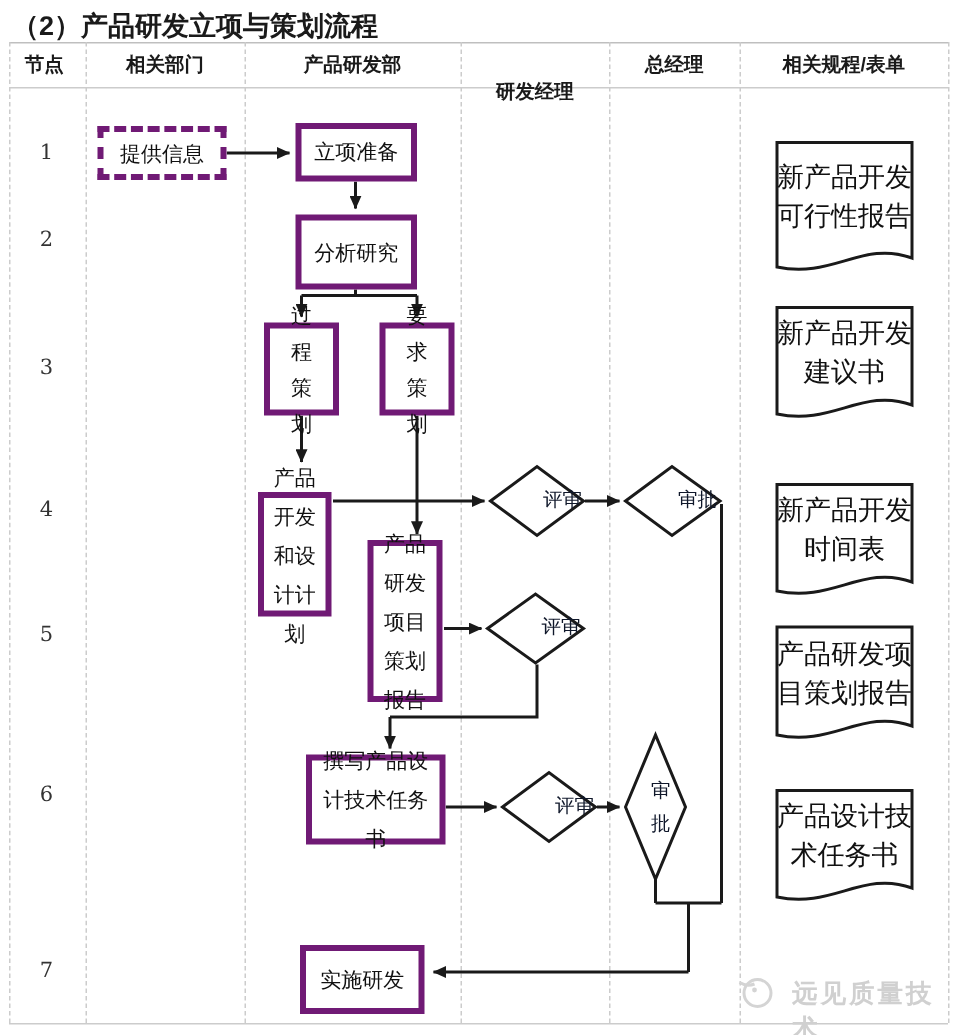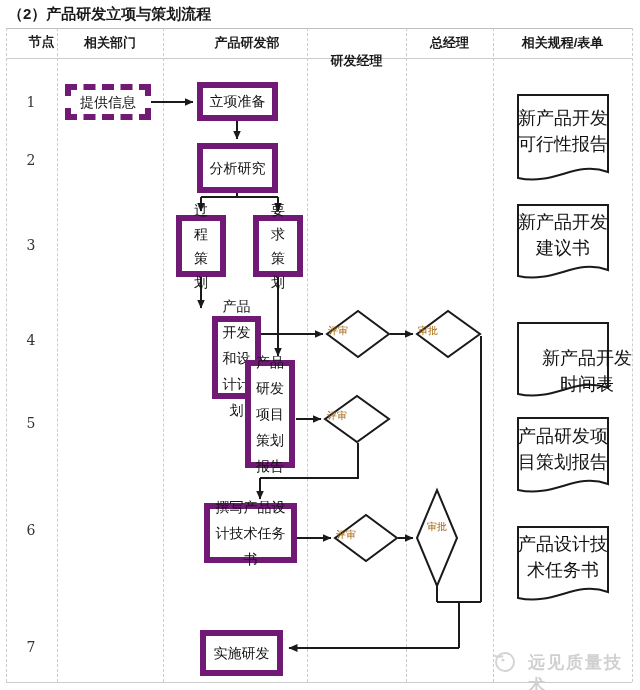--- a/index.html
+++ b/index.html
@@ -4,34 +4,34 @@
 <style>
   html,body{margin:0;padding:0;background:#ffffff;}
   body{width:640px;height:690px;position:relative;overflow:hidden;
        font-family:"Liberation Sans","DejaVu Sans",sans-serif;color:#111;}
   
   .hline{position:absolute;height:0;border-top:1px solid #bfbfbf;}
   .hline.light{border-top:1px solid #cccccc;}
   .vline{position:absolute;width:0;border-left:1px dashed #cccccc;top:28px;height:654px;}
   .colhead{position:absolute;top:28px;height:30px;line-height:30px;text-align:center;
            font-size:13px;font-weight:bold;color:#1a1a1a;}
-  .pagetitle{position:absolute;left:8px;top:5px;font-size:15px;font-weight:bold;color:#1a1a1a;}
+  .pagetitle{position:absolute;left:8px;top:5px;font-size:18px;font-weight:bold;color:#1a1a1a;}
   .nodenum{position:absolute;left:6px;width:50px;height:20px;line-height:20px;text-align:center;
            font-size:14px;color:#333;font-family:"DejaVu Serif","Liberation Serif",serif;}
   
-  .fbox{position:absolute;box-sizing:border-box;border:6px solid #701a75;background:#ffffff;
+  .fbox{position:absolute;box-sizing:border-box;border:4px solid #701a75;background:#ffffff;
         display:flex;align-items:center;justify-content:center;text-align:center;
         font-size:14px;line-height:1.5;color:#111;z-index:3;word-break:break-all;}
   .fbox.dashed{border-style:dashed;}
   .narrow{padding:0 8px;line-height:24px;}
   .tall3{padding:0 1px;line-height:26px;}
   .tall4{padding:0 1px;line-height:26px;}
   .wide2{line-height:26px;padding:12px 1px;}
   
-  .dlabel{position:absolute;text-align:left;font-size:10px;color:#a16207;z-index:3;}
+  .dlabel{position:absolute;text-align:right;font-size:13px;color:#0f172a;z-index:3;}
   .dlabel.vert{word-break:break-all;line-height:22px;}
   .doclabel{position:absolute;left:518px;width:90px;text-align:center;font-size:18px;
             line-height:26px;color:#111;z-index:3;word-break:break-all;}
   svg.layer{position:absolute;left:0;top:0;z-index:2;}
   .watermark{position:absolute;left:528px;top:651px;font-size:17px;font-weight:bold;
              color:#d0d0d0;letter-spacing:2px;z-index:2;}
 </style>
 </head>
 <body>
 
@@ -41,23 +41,23 @@
 <div class="hline light" style="left:6px;top:58px;width:626px;"></div>
 <div class="hline light" style="left:6px;top:682px;width:626px;"></div>
 <div class="vline" style="left:6px;"></div>
 <div class="vline" style="left:57px;"></div>
 <div class="vline" style="left:163px;"></div>
 <div class="vline" style="left:307px;"></div>
 <div class="vline" style="left:406px;"></div>
 <div class="vline" style="left:493px;"></div>
 <div class="vline" style="left:632px;"></div>
 
-<div class="colhead" style="left:16px;width:51px;font-family:Liberation Mono, monospace;">节点</div>
+<div class="colhead" style="left:4px;width:51px;">节点</div>
 <div class="colhead" style="left:57px;width:106px;">相关部门</div>
-<div class="colhead" style="left:175px;width:144px;font-family:Liberation Serif, serif;">产品研发部</div>
+<div class="colhead" style="left:163px;width:144px;font-family:Liberation Serif, serif;">产品研发部</div>
 <div class="colhead" style="left:307px;width:99px;margin-top:18px;">研发经理</div>
 <div class="colhead" style="left:406px;width:87px;">总经理</div>
 <div class="colhead" style="left:493px;width:139px;">相关规程/表单</div>
 
 <div class="nodenum" style="top:92px;">1</div>
 <div class="nodenum" style="top:150px;">2</div>
 <div class="nodenum" style="top:235px;">3</div>
 <div class="nodenum" style="top:330px;">4</div>
 <div class="nodenum" style="top:413px;">5</div>
 <div class="nodenum" style="top:520px;">6</div>
@@ -106,30 +106,30 @@
     <path d="M493,655 q5,3 10,1"></path>
     <circle cx="503" cy="660" r="1.6" fill="#d4d4d4" stroke="none"></circle>
   </g>
 </svg>
 
 <div class="fbox dashed" style="left:65px;top:84px;width:86px;height:36px;">提供信息</div>
 <div class="fbox" style="left:197px;top:82px;width:81px;height:39px;">立项准备</div>
 <div class="fbox" style="left:197px;top:143px;width:81px;height:50px;">分析研究</div>
 <div class="fbox narrow" style="left:176px;top:215px;width:50px;height:62px;">过程策划</div>
 <div class="fbox narrow" style="left:253px;top:215px;width:50px;height:62px;">要求策划</div>
-<div class="fbox tall3" style="left:172px;top:316px;width:49px;height:83px;margin-left:40px;">产品开发和设计计划</div>
+<div class="fbox tall3" style="left:172px;top:328px;width:49px;height:83px;">产品开发和设计计划</div>
 <div class="fbox tall4" style="left:245px;top:360px;width:50px;height:108px;">产品研发项目策划报告</div>
 <div class="fbox wide2" style="left:204px;top:503px;width:93px;height:60px;">撰写产品设计技术任务书</div>
 <div class="fbox" style="left:200px;top:630px;width:83px;height:46px;">实施研发</div>
 
 <div class="dlabel" style="left:328px;top:324px;width:60px;">评审</div>
 <div class="dlabel" style="left:418px;top:324px;width:60px;">审批</div>
 <div class="dlabel" style="left:327px;top:409px;width:60px;">评审</div>
 <div class="dlabel" style="left:336px;top:528px;width:60px;">评审</div>
 <div class="dlabel vert" style="left:427px;top:516px;width:20px;height:44px;">审批</div>
 
 <div class="doclabel" style="top:105px;">新产品开发可行性报告</div>
 <div class="doclabel" style="top:209px;">新产品开发建议书</div>
-<div class="doclabel" style="top:345px;margin-left:24px;">新产品开发时间表</div>
+<div class="doclabel" style="top:327px;">新产品开发时间表</div>
 <div class="doclabel" style="top:423px;">产品研发项目策划报告</div>
 <div class="doclabel" style="top:531px;">产品设计技术任务书</div>
 
 <div class="watermark">远见质量技术</div>
 
 </body></html>

